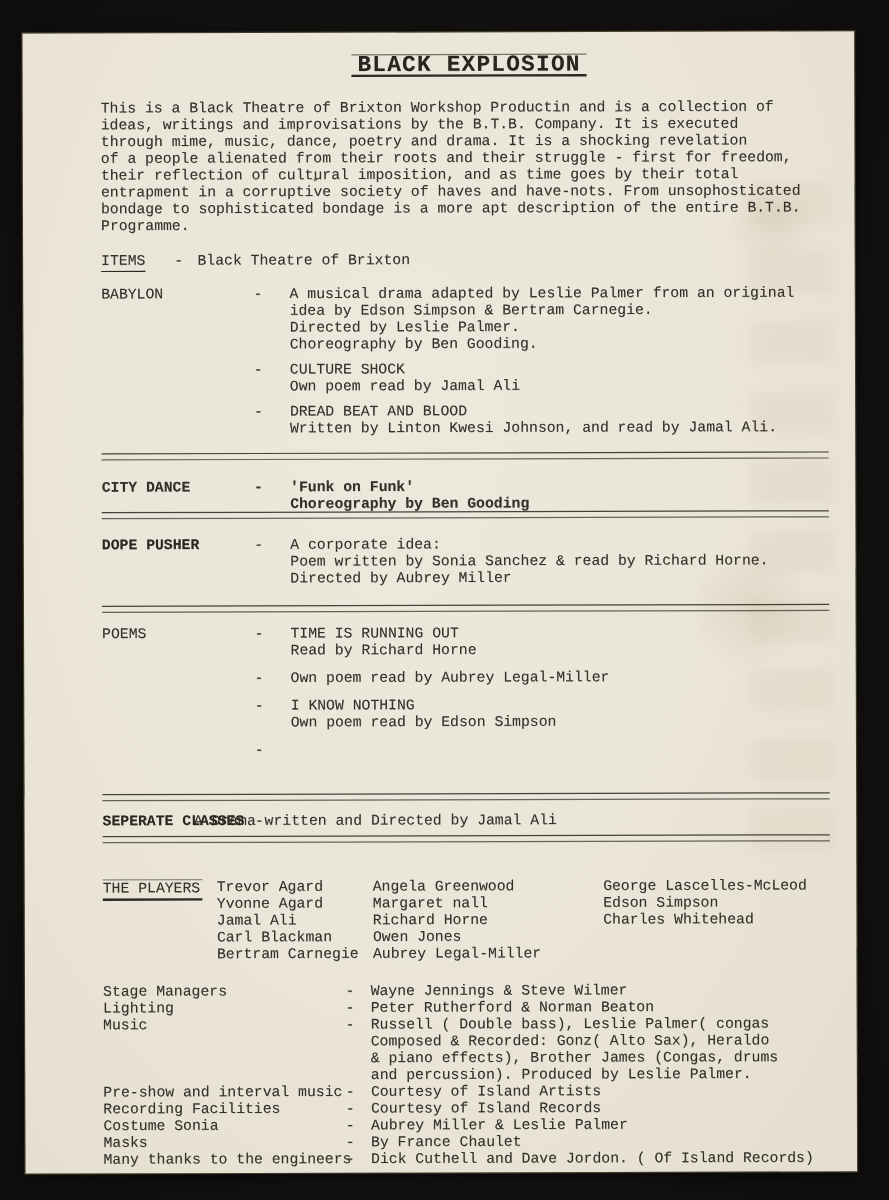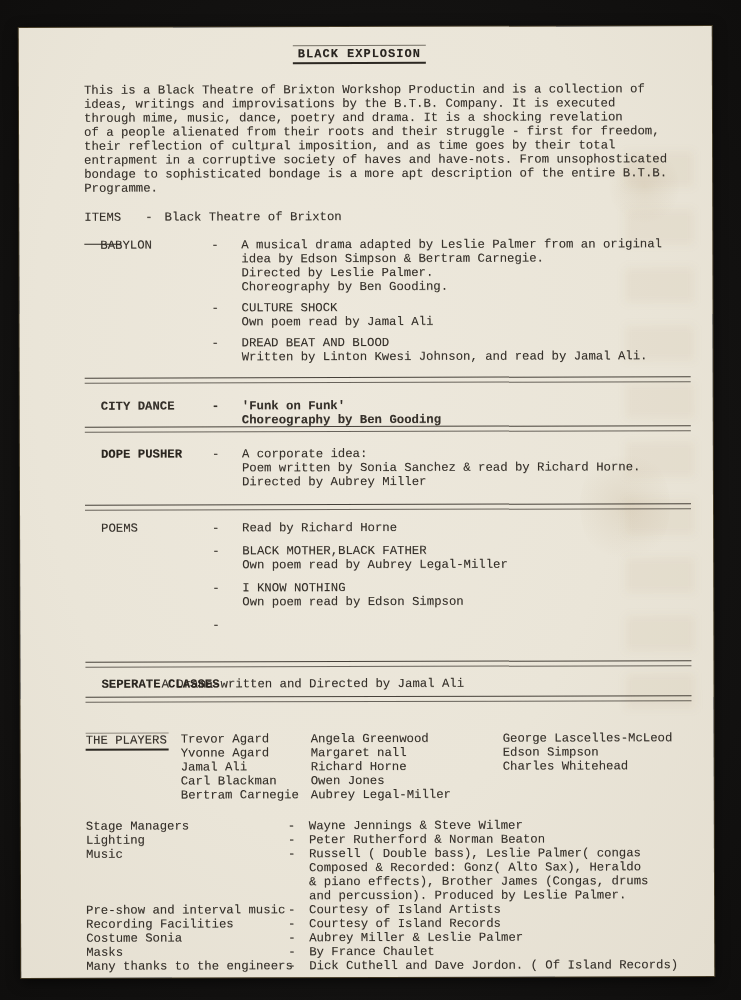--- a/index.html
+++ b/index.html
@@ -18,33 +18,33 @@
     background:
       radial-gradient(ellipse at 45% 35%, #ede8dc 0%, #eae5d8 55%, #e4ded0 100%);
     box-shadow:0 0 0 1px rgba(196,166,100,0.30), 0 3px 14px rgba(0,0,0,0.65);
     transform:rotate(-0.15deg);
     color:#35302a;
     font-size:12.3px;line-height:14px;
     text-shadow:0.2px 0.3px 0 rgba(45,40,32,0.30);
   }
   .title{
     position:absolute;left:274px;top:18px;
-    font-size:12px;font-weight:bold;letter-spacing:1px;color:#282420;
+    font-size:19px;font-weight:bold;letter-spacing:1px;color:#282420;
     border-top:1px solid rgba(55,50,42,0.65);
     border-bottom:2px solid #2c2822;
     padding:1px 5px 1px 5px;
     white-space:nowrap;
   }
   .intro{position:absolute;left:65px;top:56px;white-space:nowrap;}
   .items-heading{position:absolute;left:65px;top:183px;white-space:nowrap;}
-  .items-heading .lbl{border-bottom:1.5px solid #2c2822;padding-bottom:19px;}
+  .items-heading .lbl{border-bottom:1.5px solid #2c2822;padding-bottom:1px;}
   .items-heading .dsh{margin-left:24px;}
   .items-heading .txt{margin-left:12px;}
   .sect{position:absolute;left:65px;white-space:nowrap;}
-  .sect-label{position:absolute;left:16px;top:0;}
+  .sect-label{position:absolute;left:0;top:0;}
   .item{position:relative;margin-bottom:7px;}
   .poems .item{margin-bottom:9px;}
   .dash{position:absolute;left:127px;top:0;}
   .item-lines{margin-left:157px;}
   .rule{
     position:absolute;left:65px;width:606px;height:4px;
     border-top:1.5px solid rgba(48,43,36,0.88);
     border-bottom:1px solid rgba(48,43,36,0.70);
   }
   .sep-text{margin-left:76px;}
@@ -158,27 +158,27 @@
     </div>
   </div>
 
   <div class="rule" style="top:477px;"></div>
 
   <div class="sect poems" style="top:494px;">
     <div class="sect-label">POEMS</div>
     <div class="item">
       <span class="dash">-</span>
       <div class="item-lines">
+        <div>TIME IS RUNNING OUT</div>
         <div>Read by Richard Horne</div>
       </div>
     </div>
     <div class="item">
       <span class="dash">-</span>
       <div class="item-lines">
-        <div>BLACK MOTHER,BLACK FATHER</div>
         <div>Own poem read by Aubrey Legal-Miller</div>
       </div>
     </div>
     <div class="item">
       <span class="dash">-</span>
       <div class="item-lines">
         <div>I KNOW NOTHING</div>
         <div>Own poem read by Edson Simpson</div>
       </div>
     </div>

